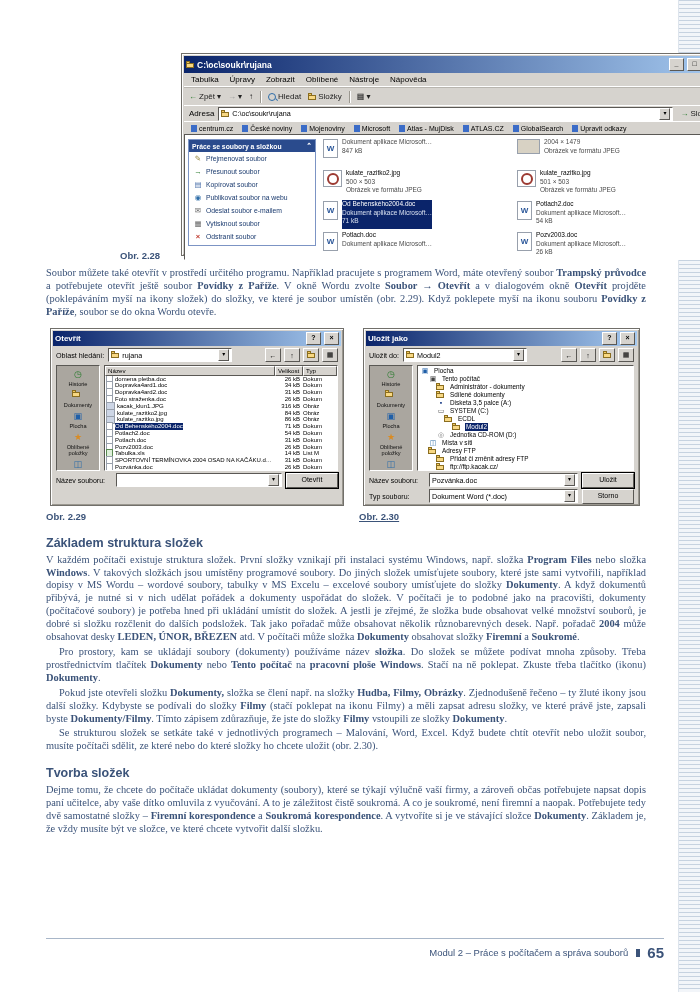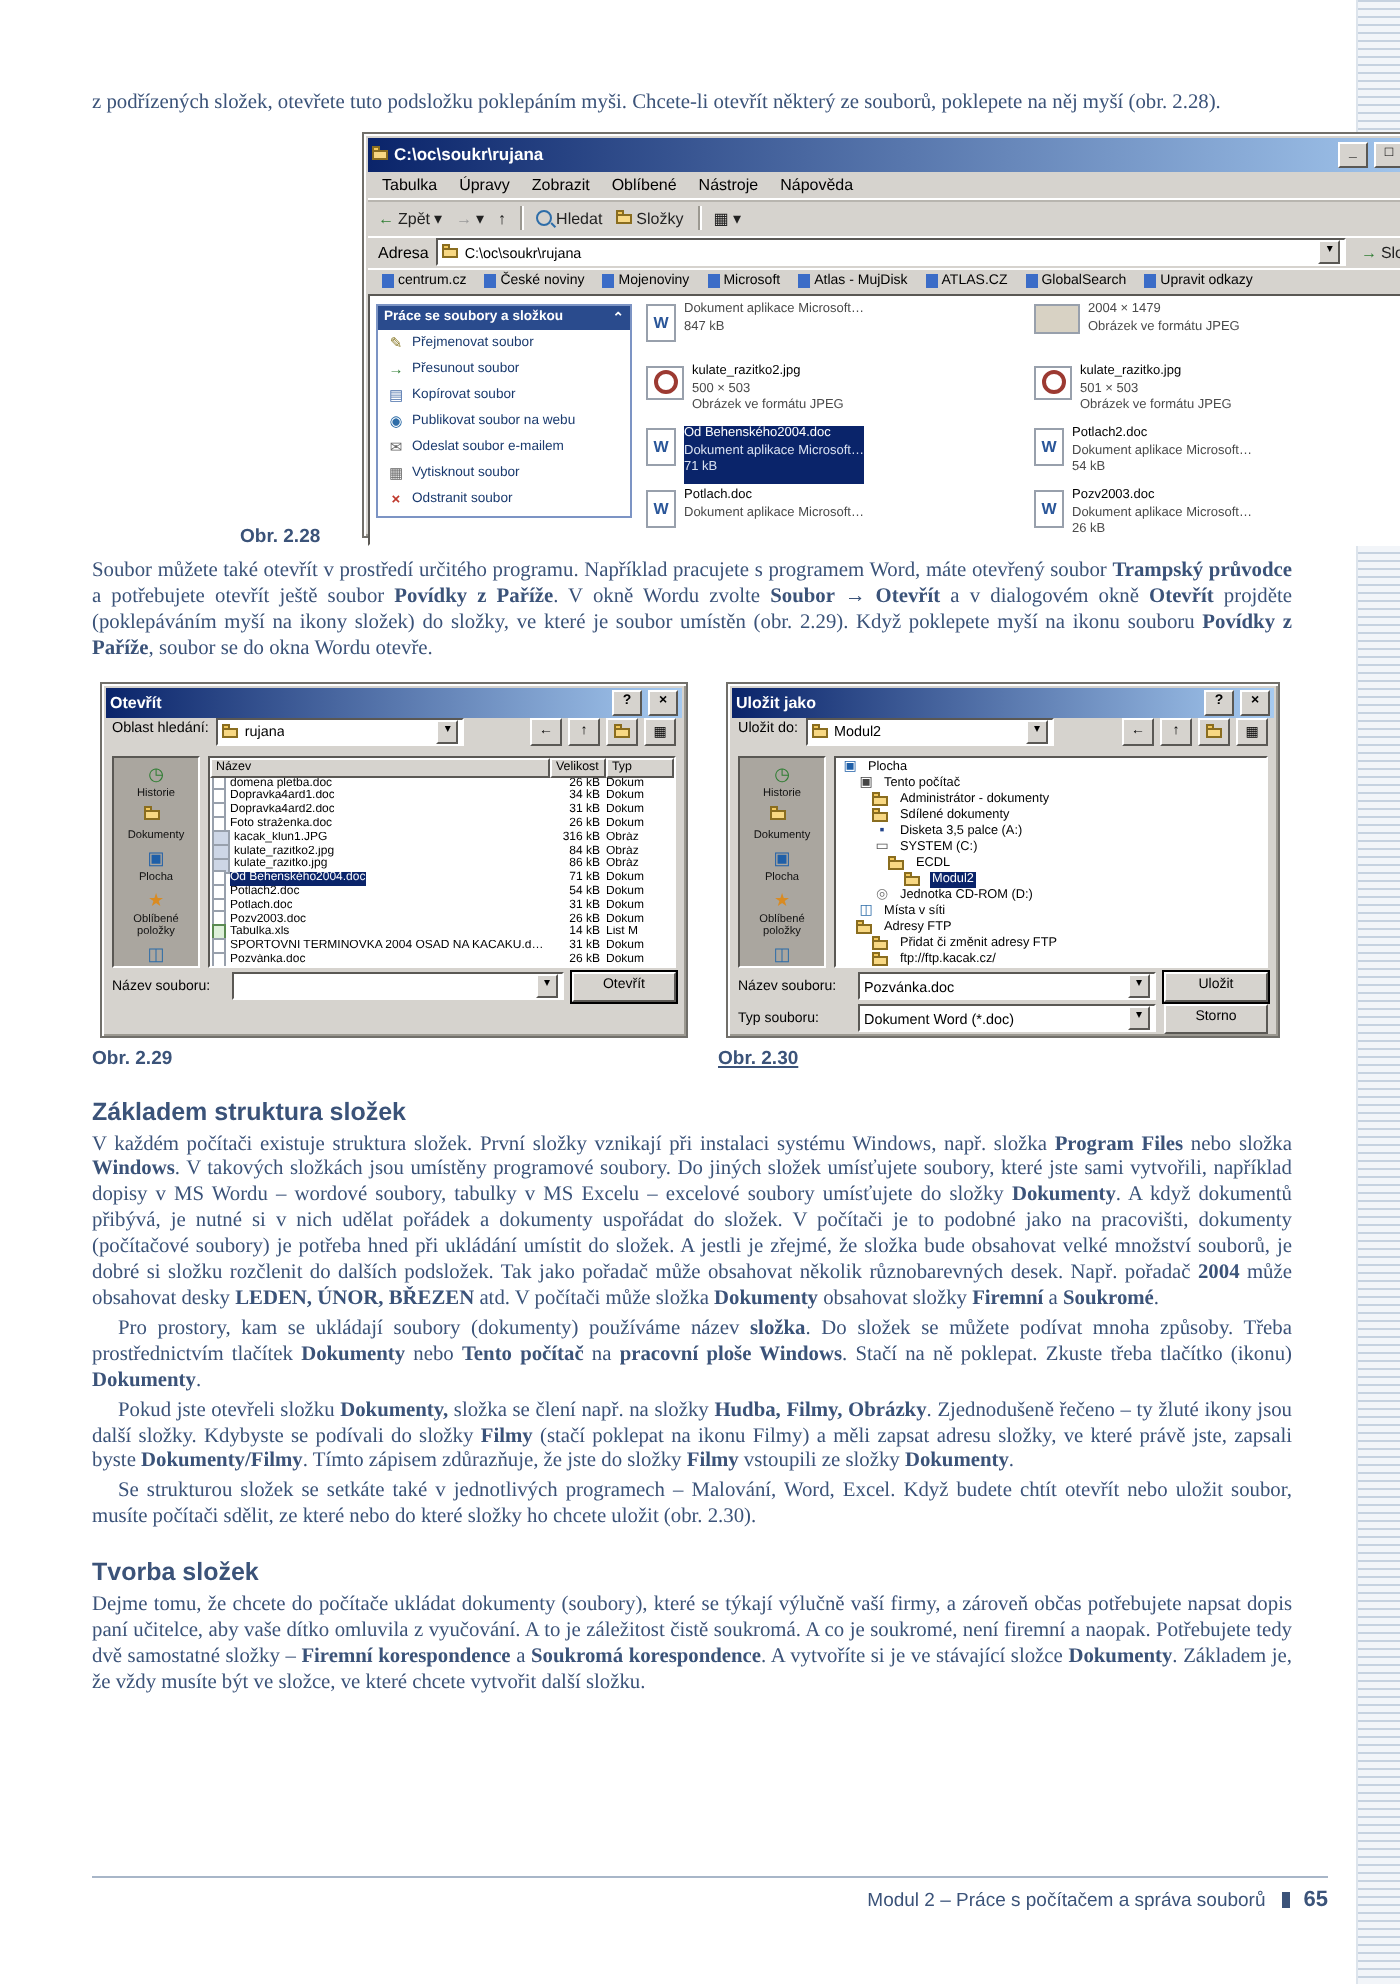--- a/index.html
+++ b/index.html
@@ -75,21 +75,21 @@
   .vscr{width:11px;flex:none;background:#ece9e4;border-left:1px solid #9b9890;display:flex;flex-direction:column;}
   .scrb{height:11px;background:#d6d3ce;border:1px solid;border-color:#fff #5a5854 #5a5854 #fff;font-size:6px;line-height:9px;text-align:center;flex:none;}
   .scrthumb{height:34px;margin:14px 0;background:#d6d3ce;border:1px solid;border-color:#fff #5a5854 #5a5854 #fff;flex:none;}
   .scr-spacer{flex:1;}
 
   
   .figrow{display:flex;gap:19px;margin:9px 0 0 4px;}
   .dlg{width:294px;height:178px;}
   .dlg2{width:277px;height:178px;}
   .dlg .tb,.dlg2 .tb{height:13px;font-size:8px;}
-  .dtop{display:flex;gap:4px;height:19px;padding:0 5px;font-size:7.2px;}
+  .dtop{display:flex;align-items:center;gap:4px;height:19px;padding:0 5px;font-size:7.2px;}
   .dtop .combo{width:118px;flex:none;}
   .dtools{margin-left:auto;display:flex;gap:3px;}
   .dtool{width:14px;height:12px;display:flex;align-items:center;justify-content:center;font-size:7px;
          background:#d6d3ce;border:1px solid;border-color:#fff #5a5854 #5a5854 #fff;}
   .dbody{display:flex;gap:4px;height:106px;padding:0 5px;}
   .places{width:42px;flex:none;background:#aaa69f;border:1px solid;border-color:#5a5854 #fff #fff #5a5854;
           display:flex;flex-direction:column;align-items:center;padding-top:3px;gap:3px;overflow:hidden;}
   .place{display:flex;flex-direction:column;align-items:center;gap:1px;width:100%;}
   .place-ic{font-size:9px;line-height:10px;height:11px;display:inline-block;width:12px;text-align:center;}
   .place-lbl{font-size:5.6px;color:#111;text-align:center;line-height:6px;}
@@ -144,31 +144,30 @@
 
   .caprow{position:relative;height:12px;margin-top:5px;}
   .cap229{position:absolute;left:0;top:0;}
   .cap230{position:absolute;left:313px;top:0;text-decoration:underline;}
 
   
   .footer{position:absolute;left:46px;right:36px;top:938px;border-top:1px solid #a8b6c8;padding-top:5px;
           display:flex;justify-content:flex-end;align-items:center;
           font-family:"Liberation Sans",sans-serif;font-size:9.5px;color:#3b5379;}
   .fsq{width:4px;height:8px;background:#3b5379;margin-left:8px;display:inline-block;}
-  .fnum{font-weight:bold;font-size:11px;margin-left:7px;}
+  .fnum{font-weight:bold;font-size:15px;margin-left:7px;}
 </style>
 </head>
 <body>
 
 <div class="page">
   <div class="edge"></div>
 
   <div class="content">
 
-    <p class="body"><span>z podřízených složek, otevřete tuto podsložku poklepáním myši. Chcete-li otevřít některý ze souborů, poklepete na něj myší (obr. 2.28).</span></p>
 
     <div class="figblock">
       <div class="win explorer">
         <div class="tb">
           <span class="fico ic-folder"></span>
           <span class="ttl">C:\oc\soukr\rujana</span>
           <span class="cbtn">_</span>
           <span class="cbtn">□</span>
           <span class="cbtn">×</span>
         </div>

